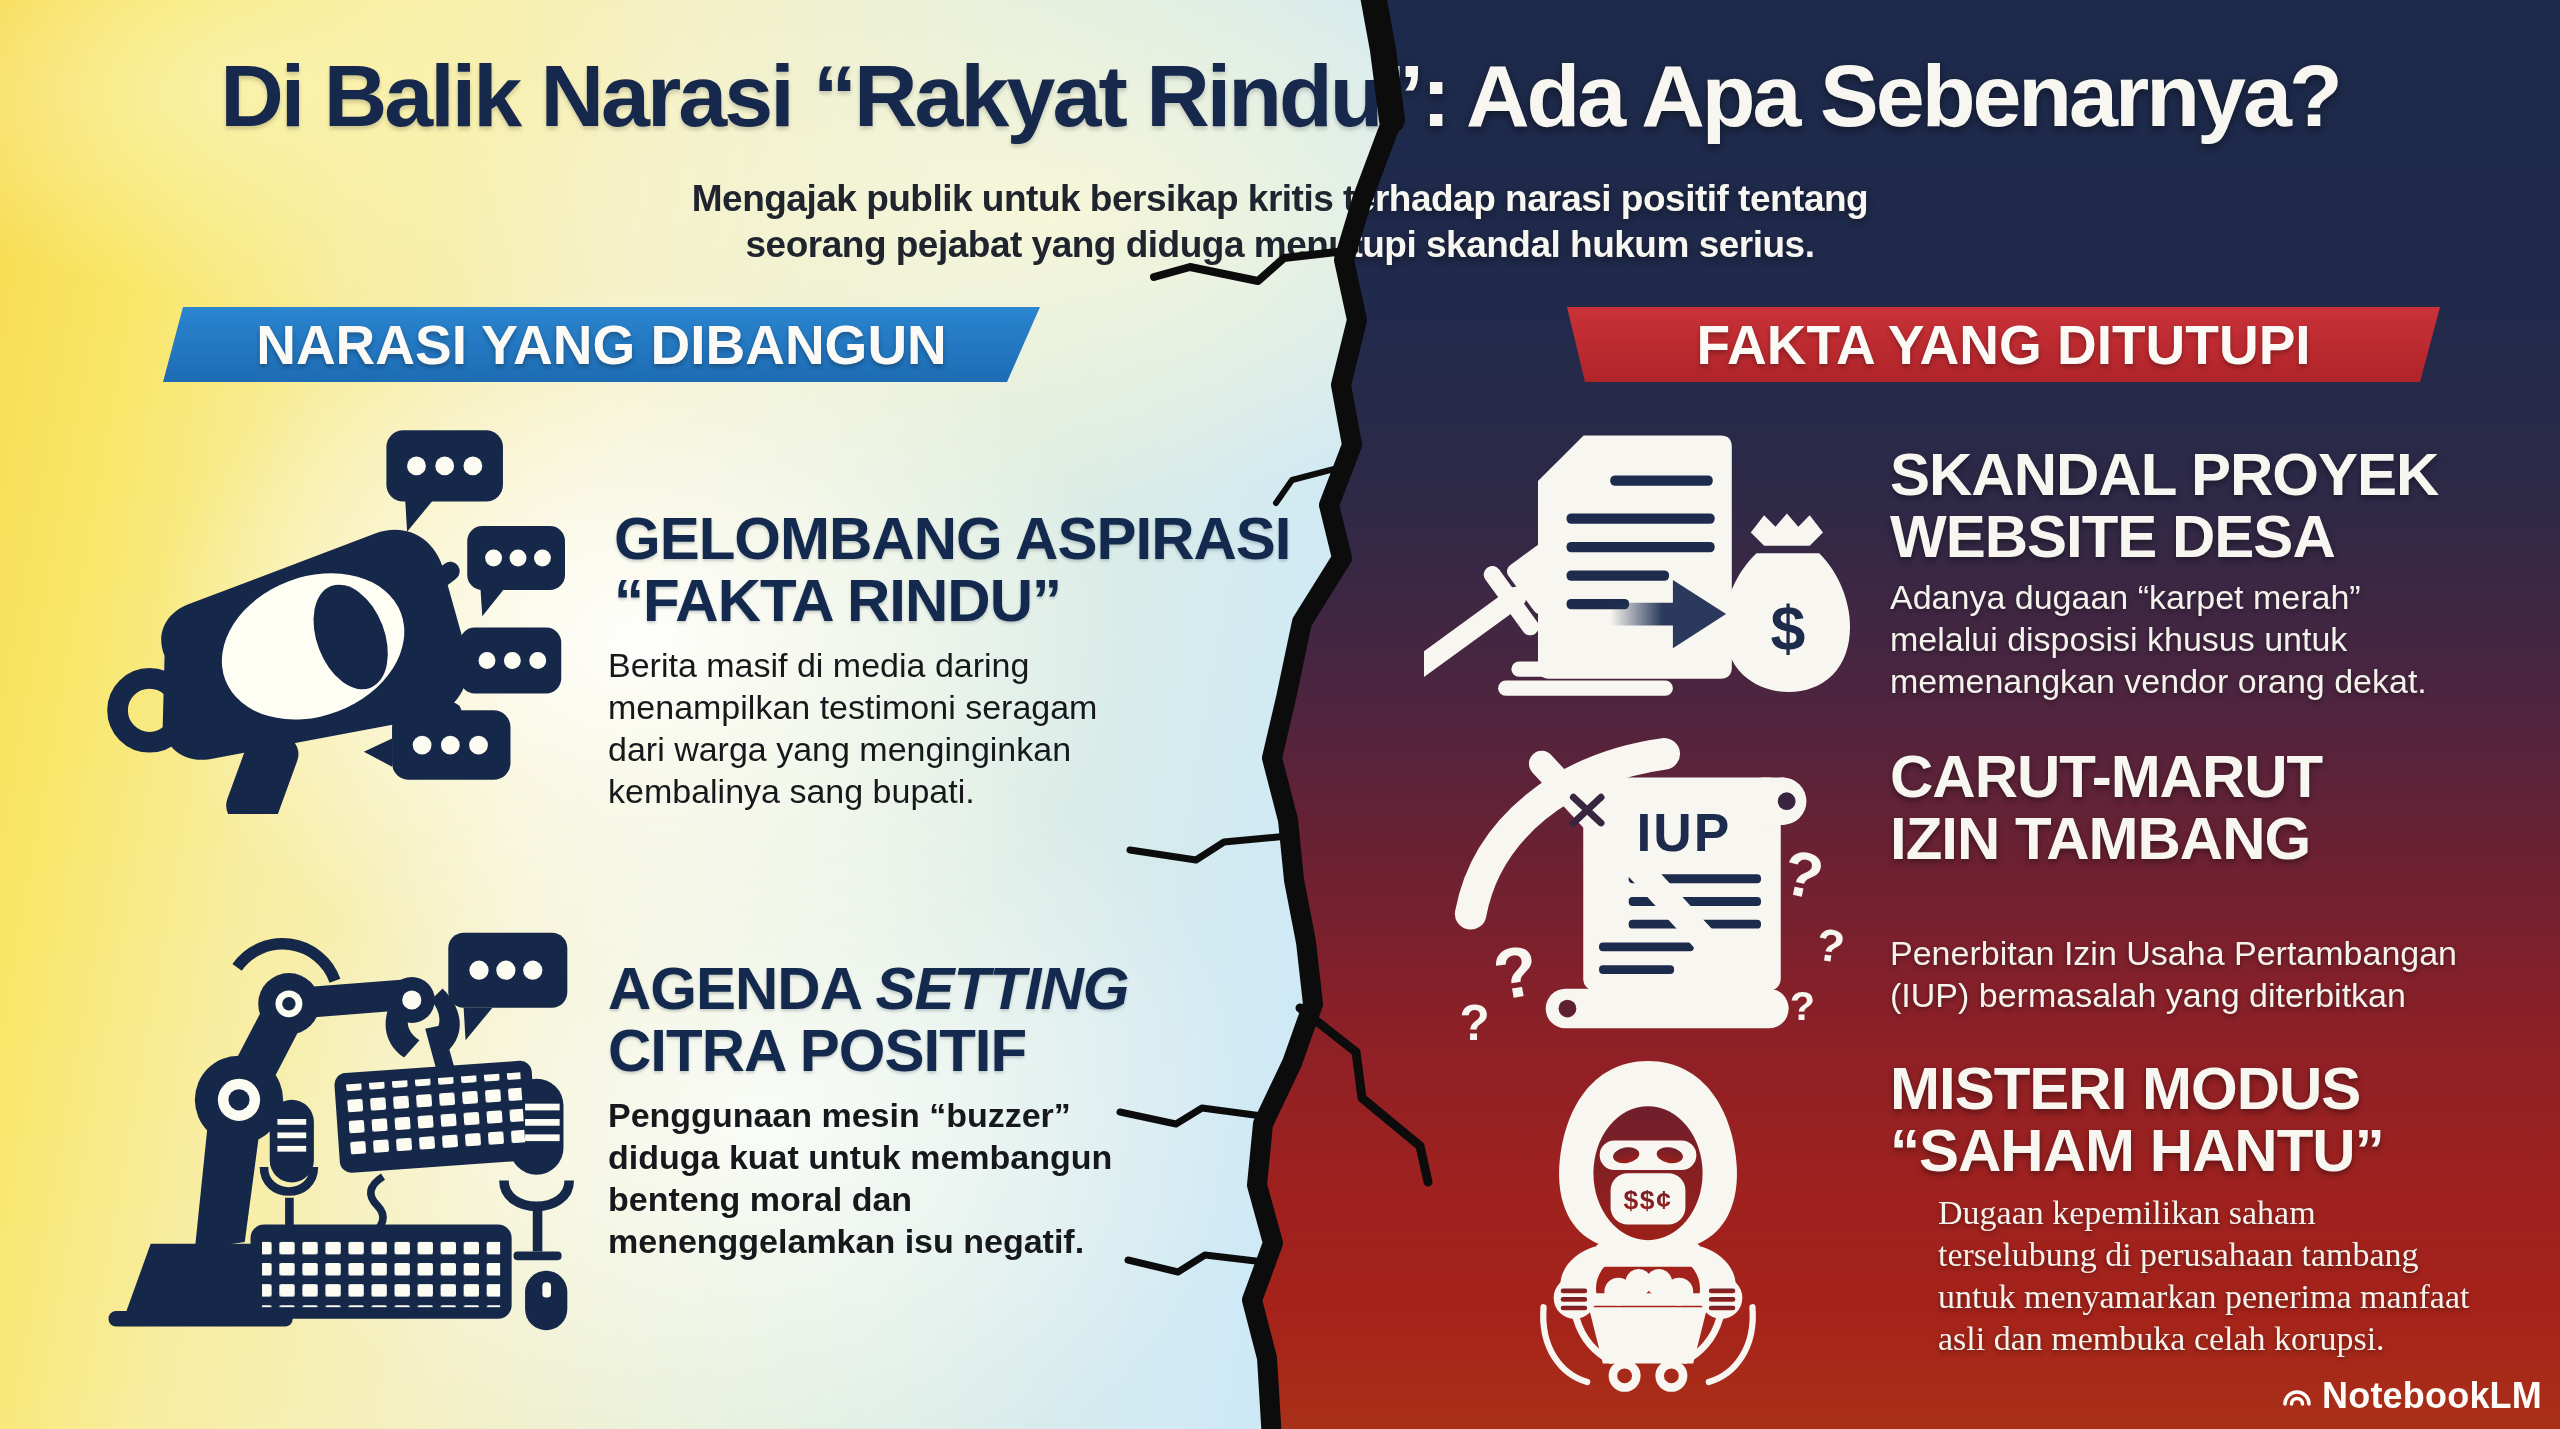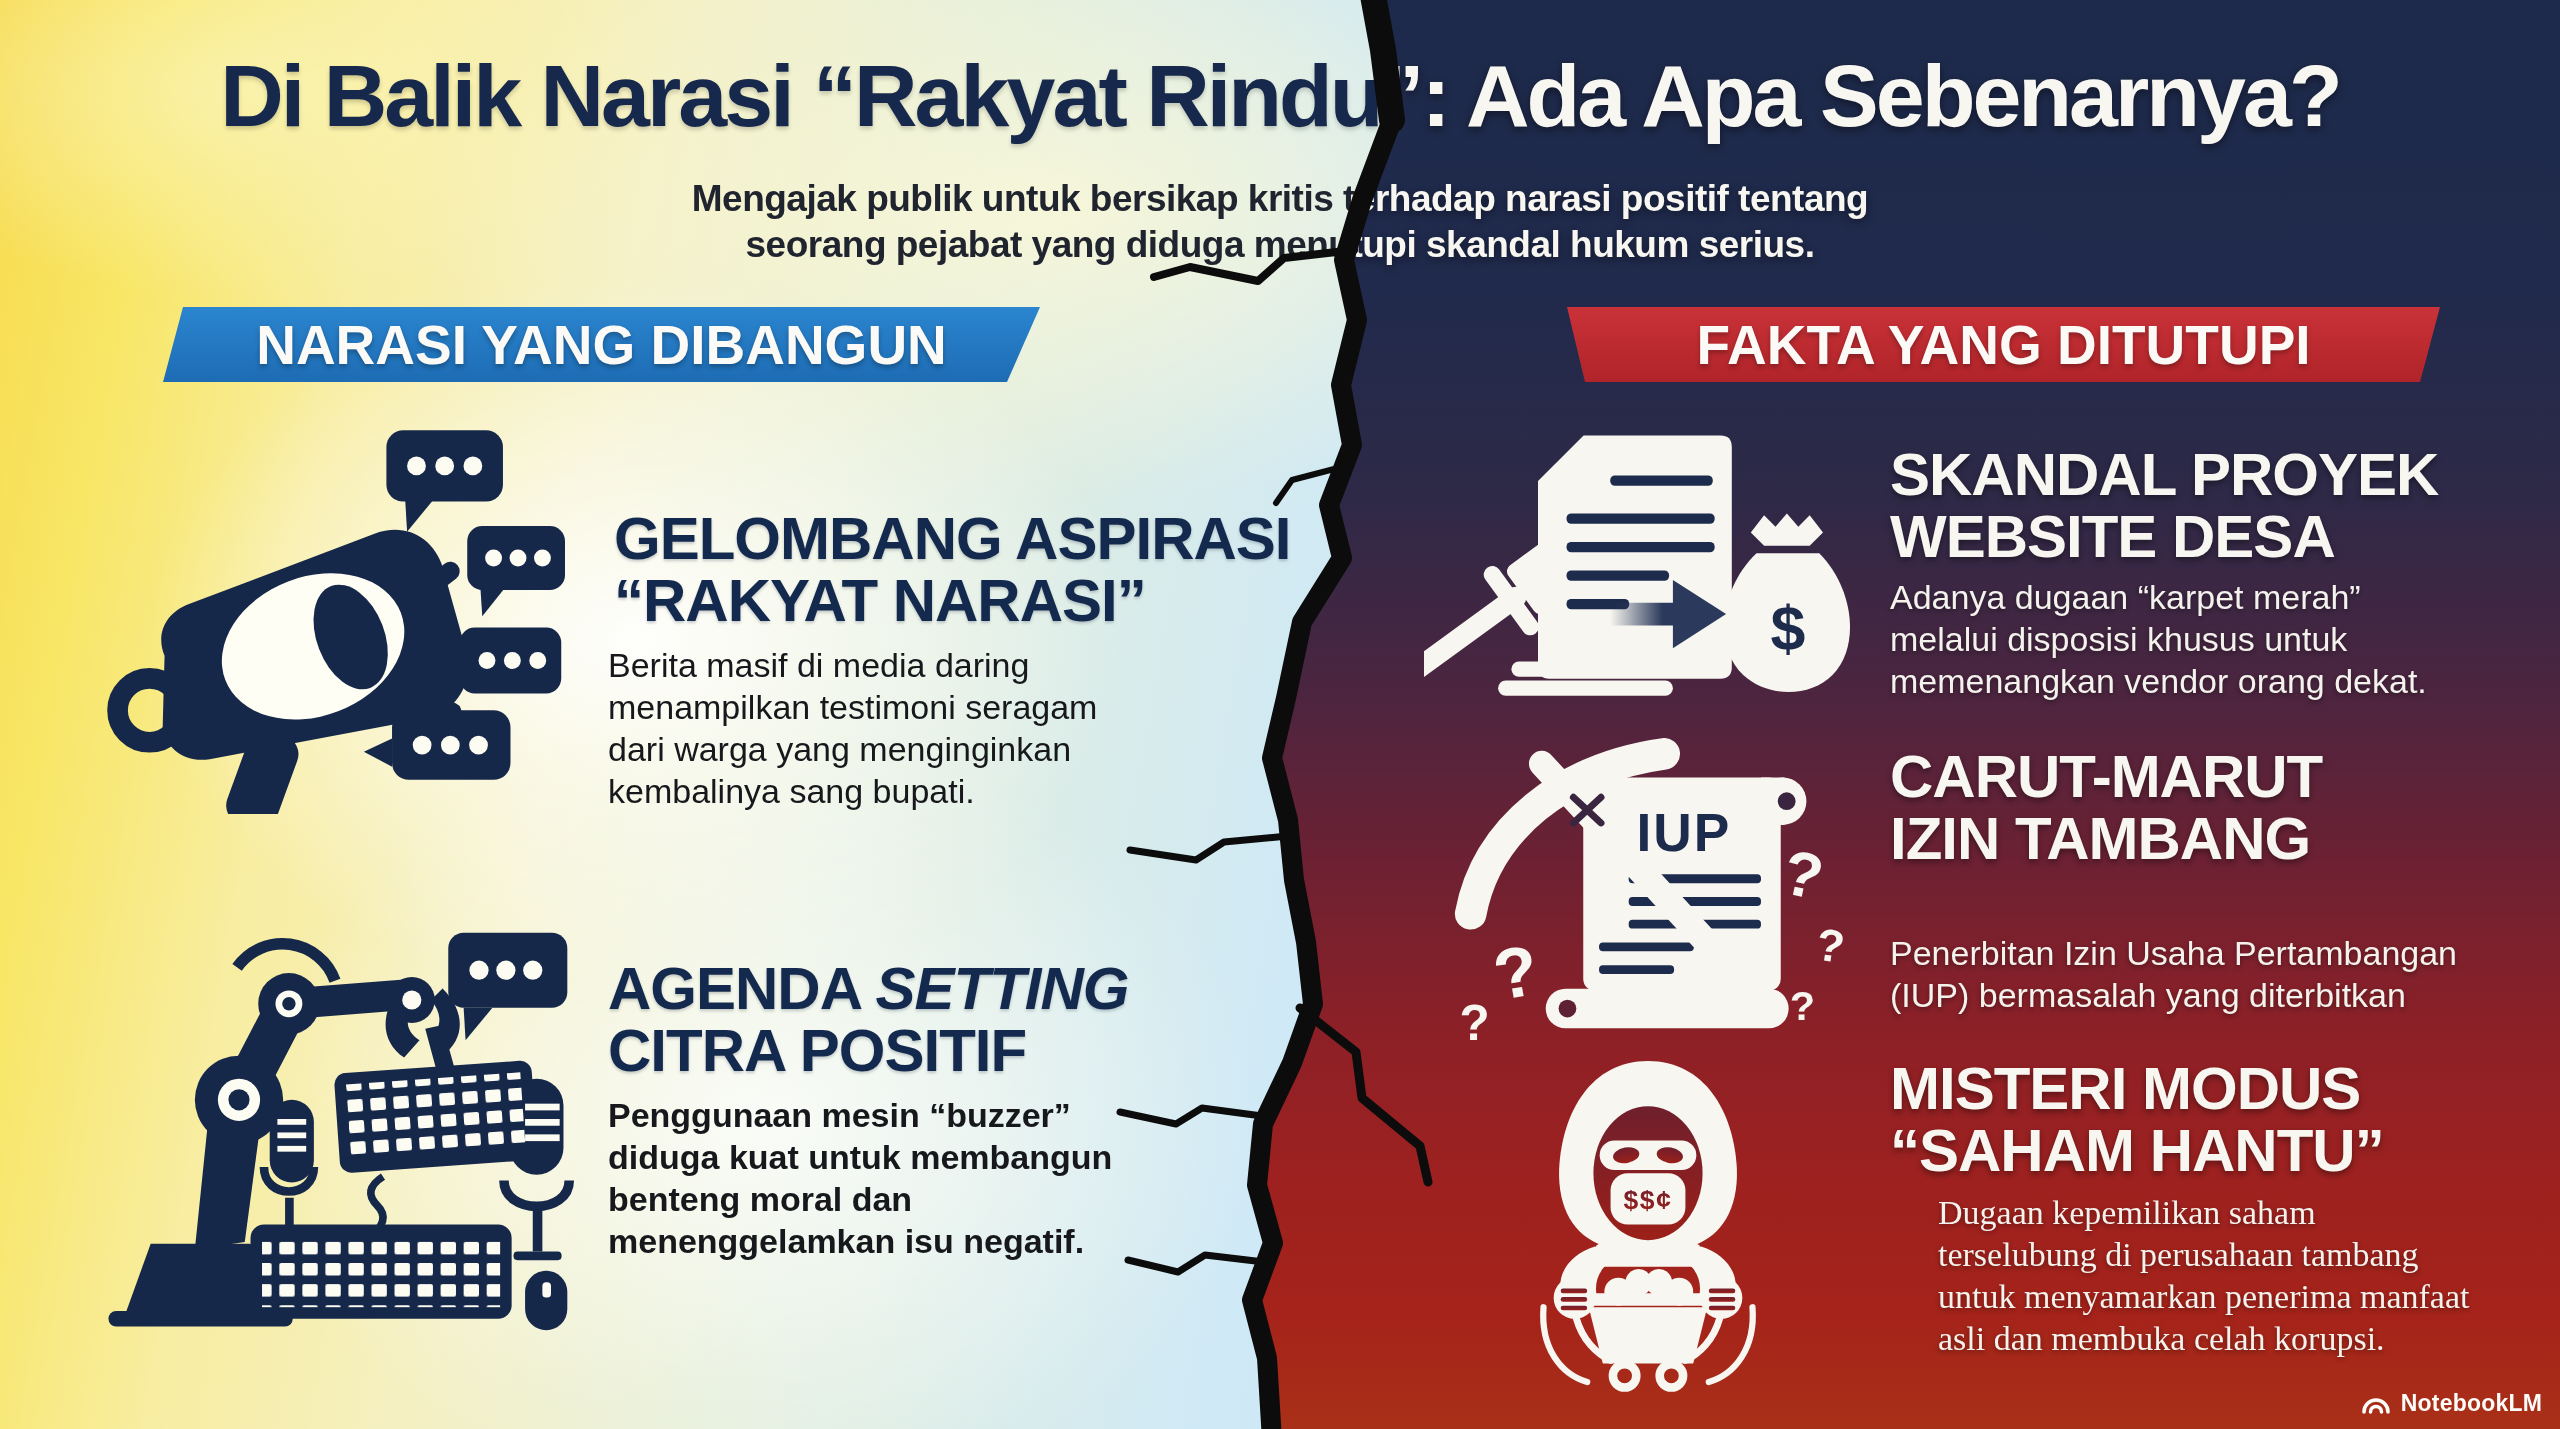--- a/index.html
+++ b/index.html
@@ -30,21 +30,21 @@
     font-size:55px;font-weight:800;color:#fbfaf6;letter-spacing:0;
     text-shadow:0 3px 5px rgba(0,0,0,.28);}
   .heading{position:absolute;font-size:60px;font-weight:800;line-height:62px;letter-spacing:-1px;}
   .heading.navy{color:#14294e;text-shadow:0 2px 3px rgba(20,30,50,.22);}
   .heading.white{color:#f8f6f0;text-shadow:0 3px 6px rgba(0,0,0,.4);}
   .bodytxt{position:absolute;font-size:34px;font-weight:500;line-height:42px;}
   .bodytxt.dark{color:#17181c;}
   .bodytxt.white{color:#f4f2ec;text-shadow:0 2px 5px rgba(0,0,0,.4);}
   .heading em{font-style:italic;}
   .watermark{position:absolute;right:18px;bottom:12px;display:flex;align-items:center;gap:9px;
-    color:#fdfcf8;font-size:23px;font-weight:700;letter-spacing:.2px;}
+    color:#fdfcf8;font-size:36px;font-weight:700;letter-spacing:.2px;}
   svg{display:block;}
 </style>
 </head>
 <body>
 
 <div class="canvas">
 
   <div class="base">
 
     <div class="title">Di Balik Narasi “Rakyat Rindu”: Ada Apa Sebenarnya?</div>
@@ -90,21 +90,21 @@
           <circle cx="444" cy="247" r="9"></circle>
           <circle cx="471" cy="247" r="9"></circle>
         <circle cx="348" cy="337" r="10"></circle>
           <circle cx="378" cy="337" r="10"></circle>
           <circle cx="408" cy="337" r="10"></circle>
       </g>
     </svg>
 
     <div class="heading navy" style="left:604px;top:508px;margin-left:10px;">
       <div>GELOMBANG ASPIRASI</div>
-      <div>“RAKYAT NARASI”</div>
+      <div>“FAKTA RINDU”</div>
     </div>
     <div class="bodytxt dark" style="left:608px;top:644px;">
       <div>Berita masif di media daring</div>
       <div>menampilkan testimoni seragam</div>
       <div>dari warga yang menginginkan</div>
       <div>kembalinya sang bupati.</div>
     </div>
 
     <svg style="position:absolute;left:95px;top:925px;" width="480" height="413" viewBox="0 0 500 430">
       <defs>

